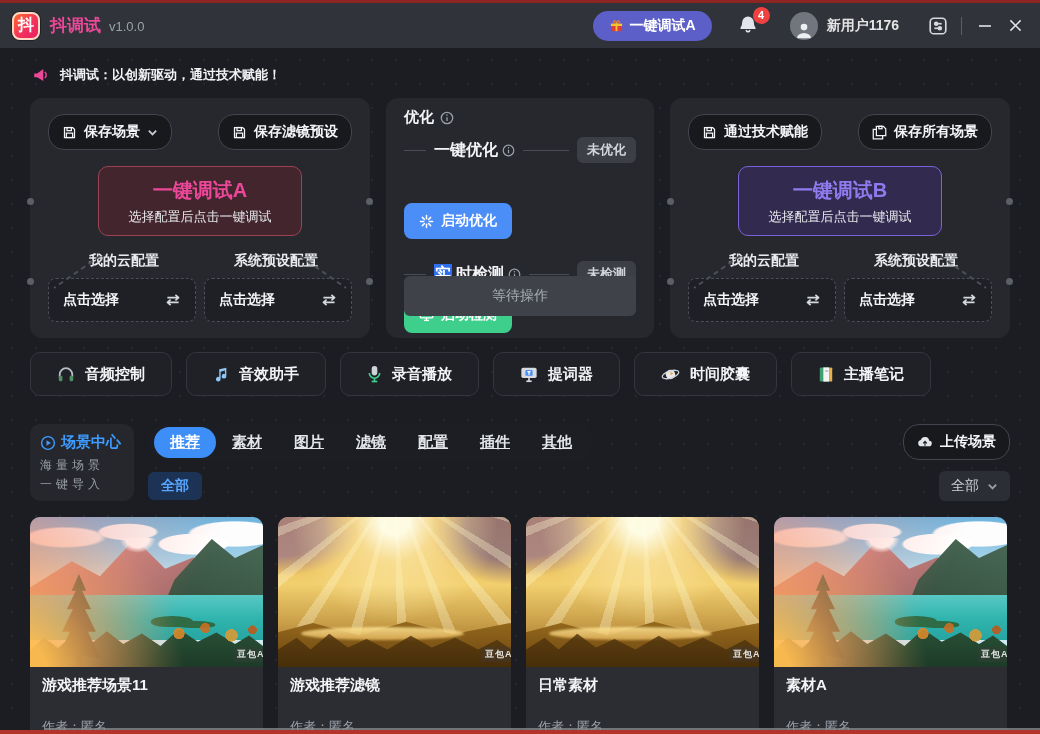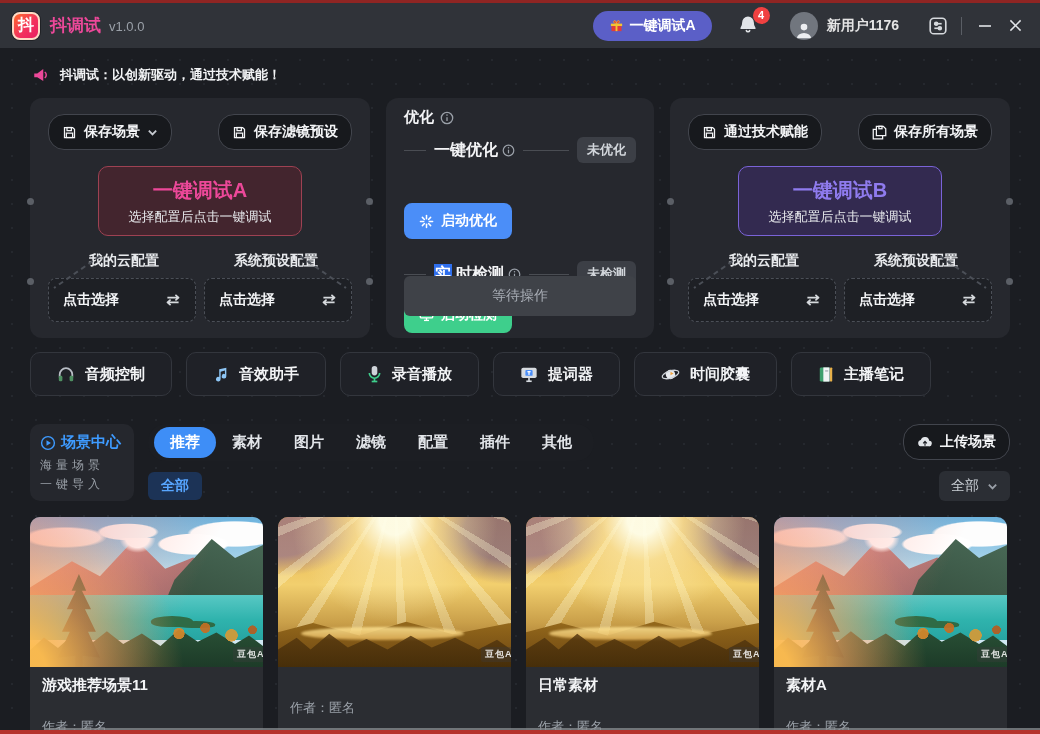--- a/index.html
+++ b/index.html
@@ -95,21 +95,21 @@
     border:1px solid #33363d; border-radius:10px; height:44px; padding:0 26px; color:#f3f4f6;
     font-size:15px; font-weight:bold; cursor:pointer; font-family:inherit; }
 
   
   .scene-header { display:flex; margin-top:28px; align-items:flex-start; }
   .sc-card { width:104px; background:#25272d; border-radius:10px; padding:9px 10px 8px 10px; flex:0 0 auto; }
   .sc-title-row { display:flex; align-items:center; gap:5px; }
   .sc-title { color:#3e9bff; font-size:15px; font-weight:bold; white-space:nowrap; }
   .sc-sub { color:#9aa0a8; font-size:12px; margin-top:5px; letter-spacing:4px; white-space:nowrap; }
   .sc-mid { margin-left:14px; flex:1; }
-  .tabs-bar { display:flex; align-items:center; background:#1c1e23; border-radius:18px; padding:3px 6px; width:max-content; }
+  .tabs-bar { display:flex; align-items:center; background:#1c1e23; border-radius:18px; padding:3px 6px; width:max-content;text-decoration:underline; }
   .tab { font-size:15px; font-weight:bold; color:#e2e5e9; padding:6px 16px; border-radius:16px; cursor:pointer; }
   .tab.active { background:#3e8ef7; color:#fff; }
   .chip-all { display:inline-block; margin-top:11px; background:#1c3356; color:#58a6ff; font-size:14px;
     font-weight:bold; padding:5px 13px; border-radius:6px; cursor:pointer; }
   .sc-right { display:flex; flex-direction:column; align-items:flex-end; gap:11px; flex:0 0 auto; }
   .sc-right-btns { display:flex; gap:12px; }
   .sort-dd { display:flex; align-items:center; gap:8px; background:#2b2e34; border:none; border-radius:6px;
     color:#cbd0d6; font-size:14px; padding:6px 12px; cursor:pointer; font-family:inherit; }
 
   
@@ -618,20 +618,21 @@
               <div class="cloud-r"></div>
               <div class="rays"></div>
               <div class="glow"></div>
               <div class="hills"></div>
               <div class="water"></div>
               <div class="trees"></div>
             </div>
           <span class="wm">豆包AI</span>
         </div>
         <div class="card-info">
+          <div class="card-title">游戏推荐滤镜</div>
           <div class="card-author">作者：匿名</div>
         </div>
       </div>
 
       <div class="card">
         <div class="card-img">
           <div class="scene-gold">
               <div class="cloud-l"></div>
               <div class="cloud-r"></div>
               <div class="rays"></div>

